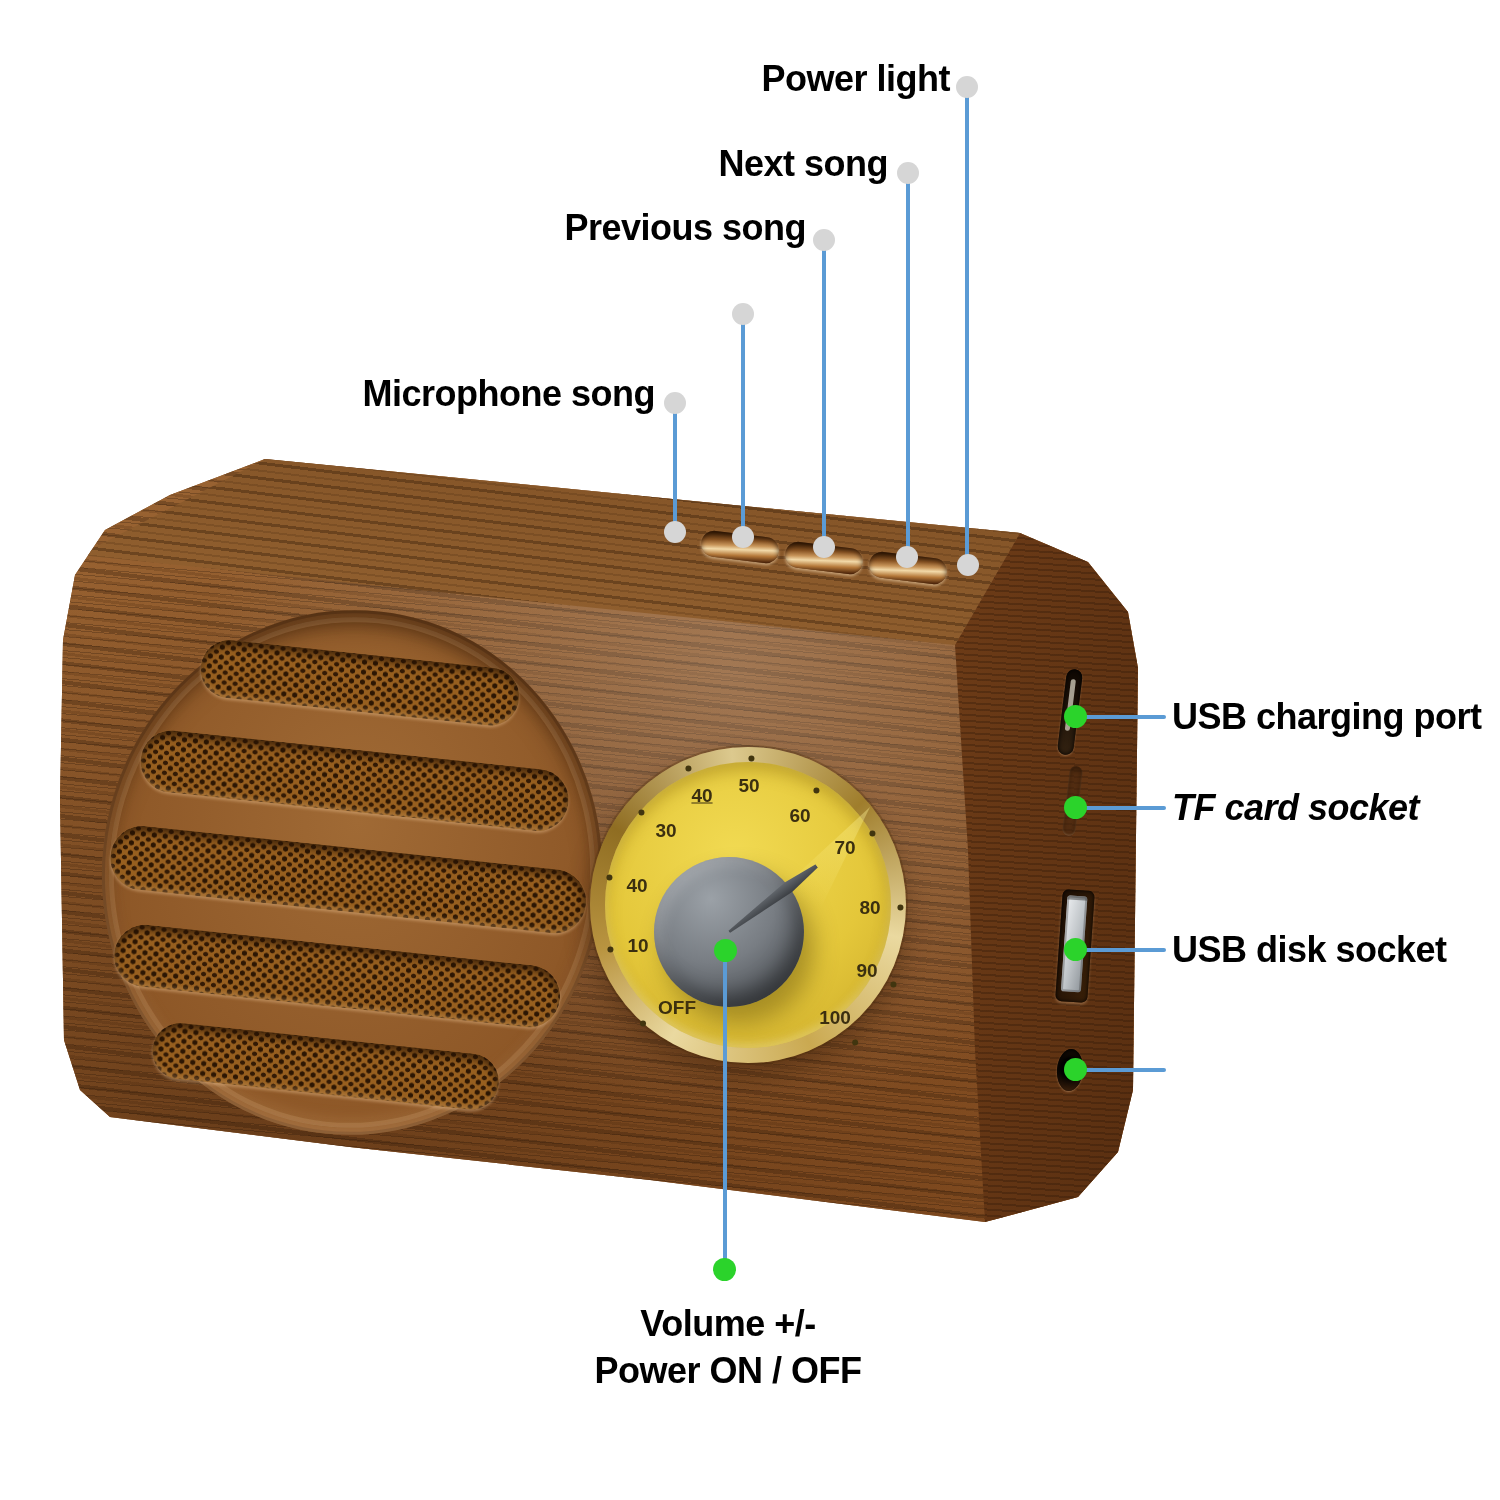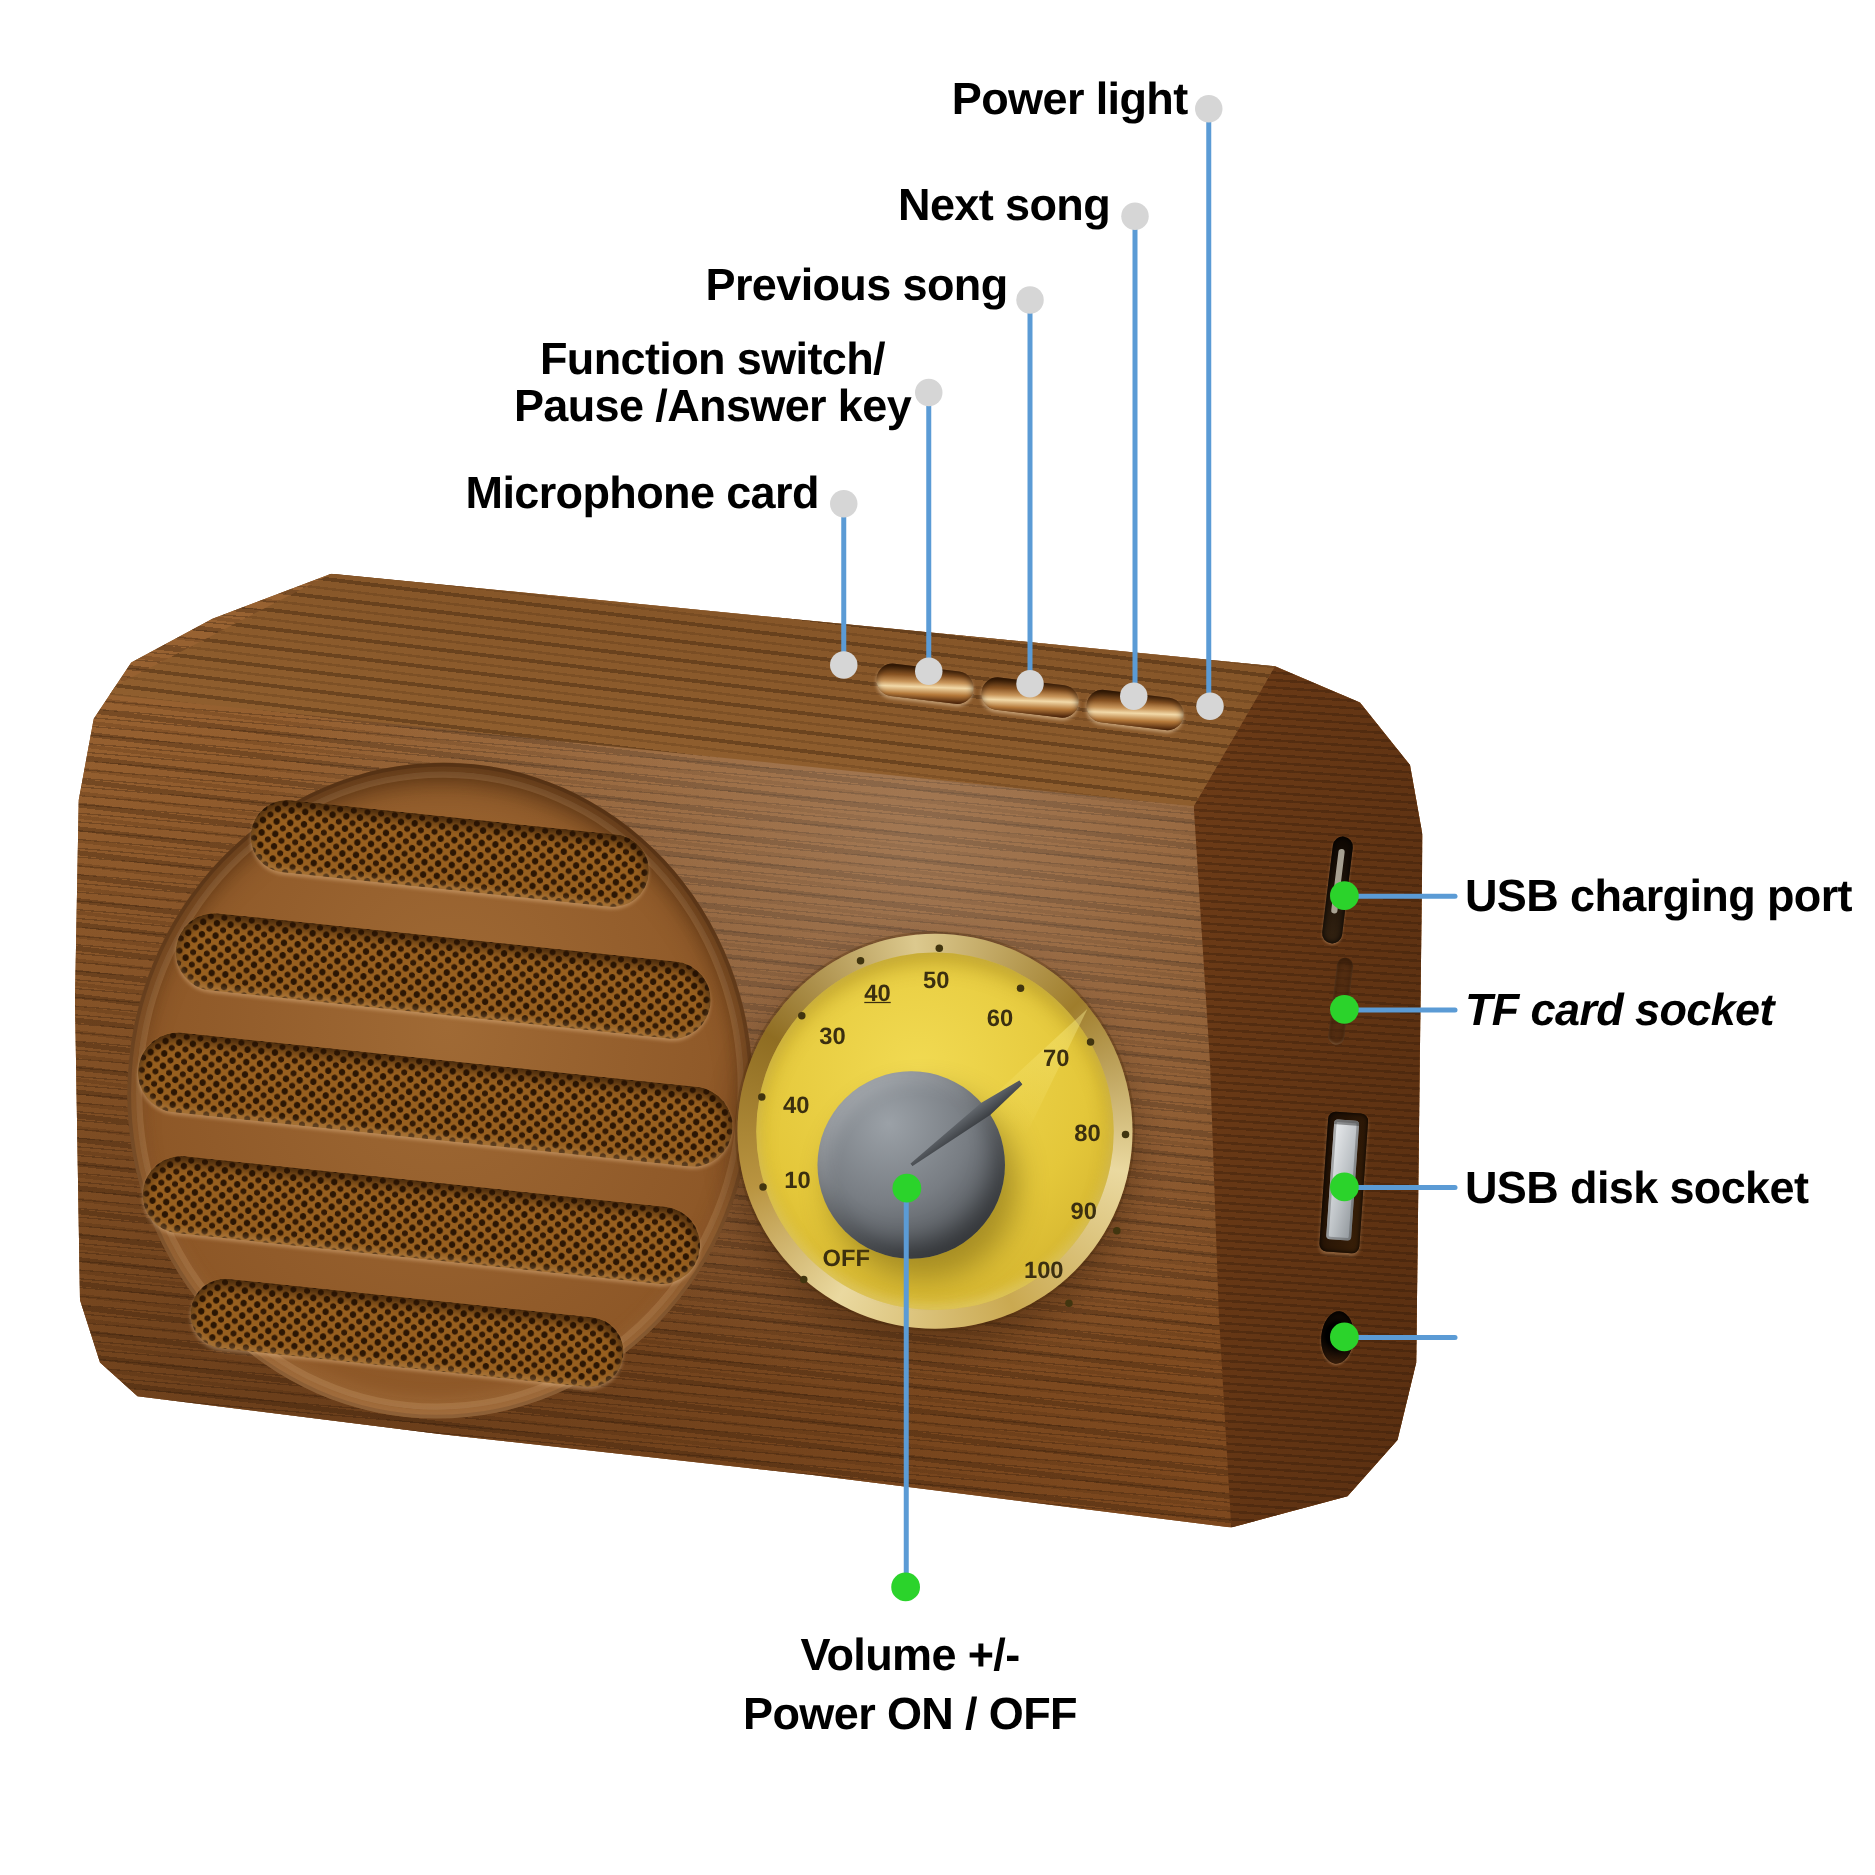--- a/index.html
+++ b/index.html
@@ -240,25 +240,21 @@
   <div class="dot dgreen gn1"></div>
   <div class="dot dgreen gn2"></div>
   <div class="dot dgreen gn3"></div>
   <div class="dot dgreen gn4"></div>
   <div class="dot dgreen gn5"></div>
   <div class="dot dgreen gn6"></div>
 
   <div class="lbl lbl-power">Power light</div>
   <div class="lbl lbl-next">Next song</div>
   <div class="lbl lbl-prev">Previous song</div>
-  <div class="lbl lbl-function">
-    <span>Function switch/</span>
-    <span class="l2">Pause /Answer key</span>
-  </div>
-  <div class="lbl lbl-mic">Microphone card</div>
+  <div class="lbl lbl-mic">Microphone song</div>
   <div class="lbl lbl-usb">USB charging port</div>
   <div class="lbl lbl-tf">TF card socket</div>
   <div class="lbl lbl-disk">USB disk socket</div>
   <div class="lbl lbl-volume">
     <span>Volume +/-</span>
     <span class="l2">Power ON / OFF</span>
   </div>
 
 </div>
 

